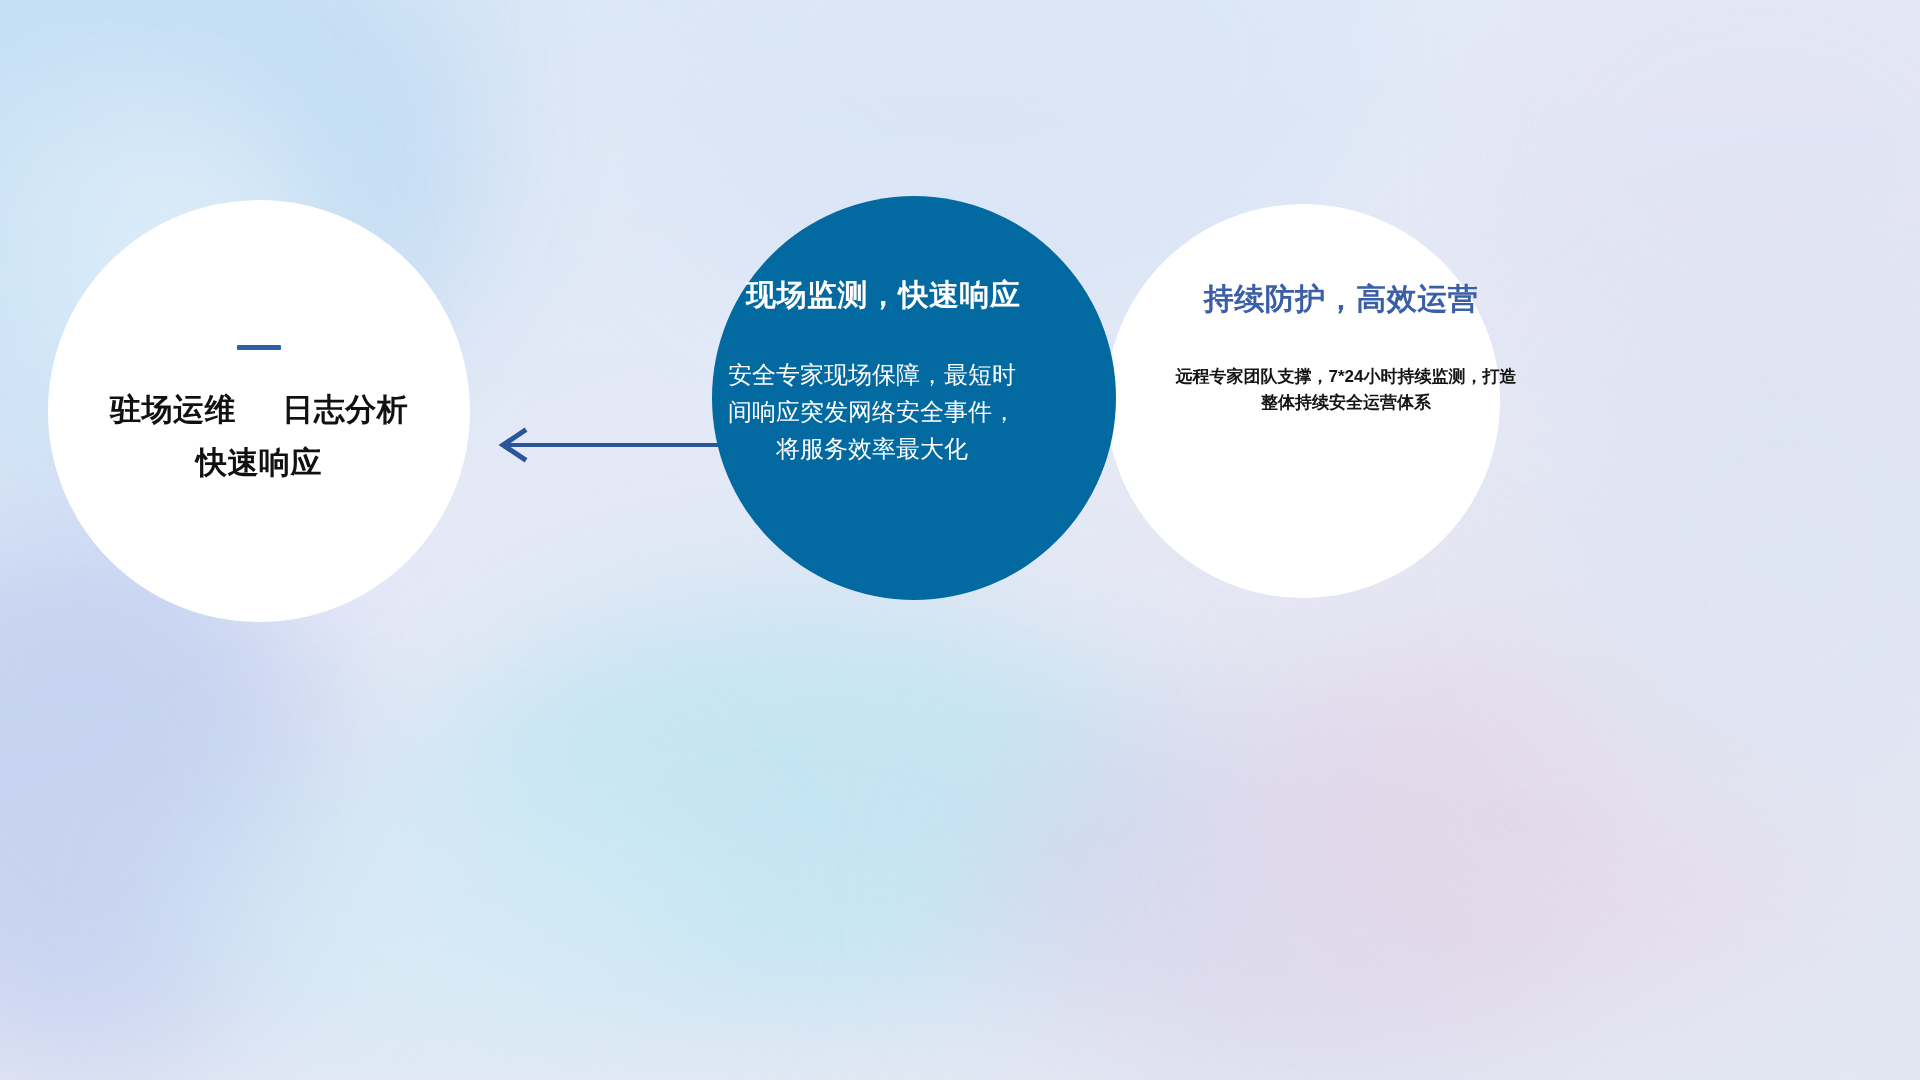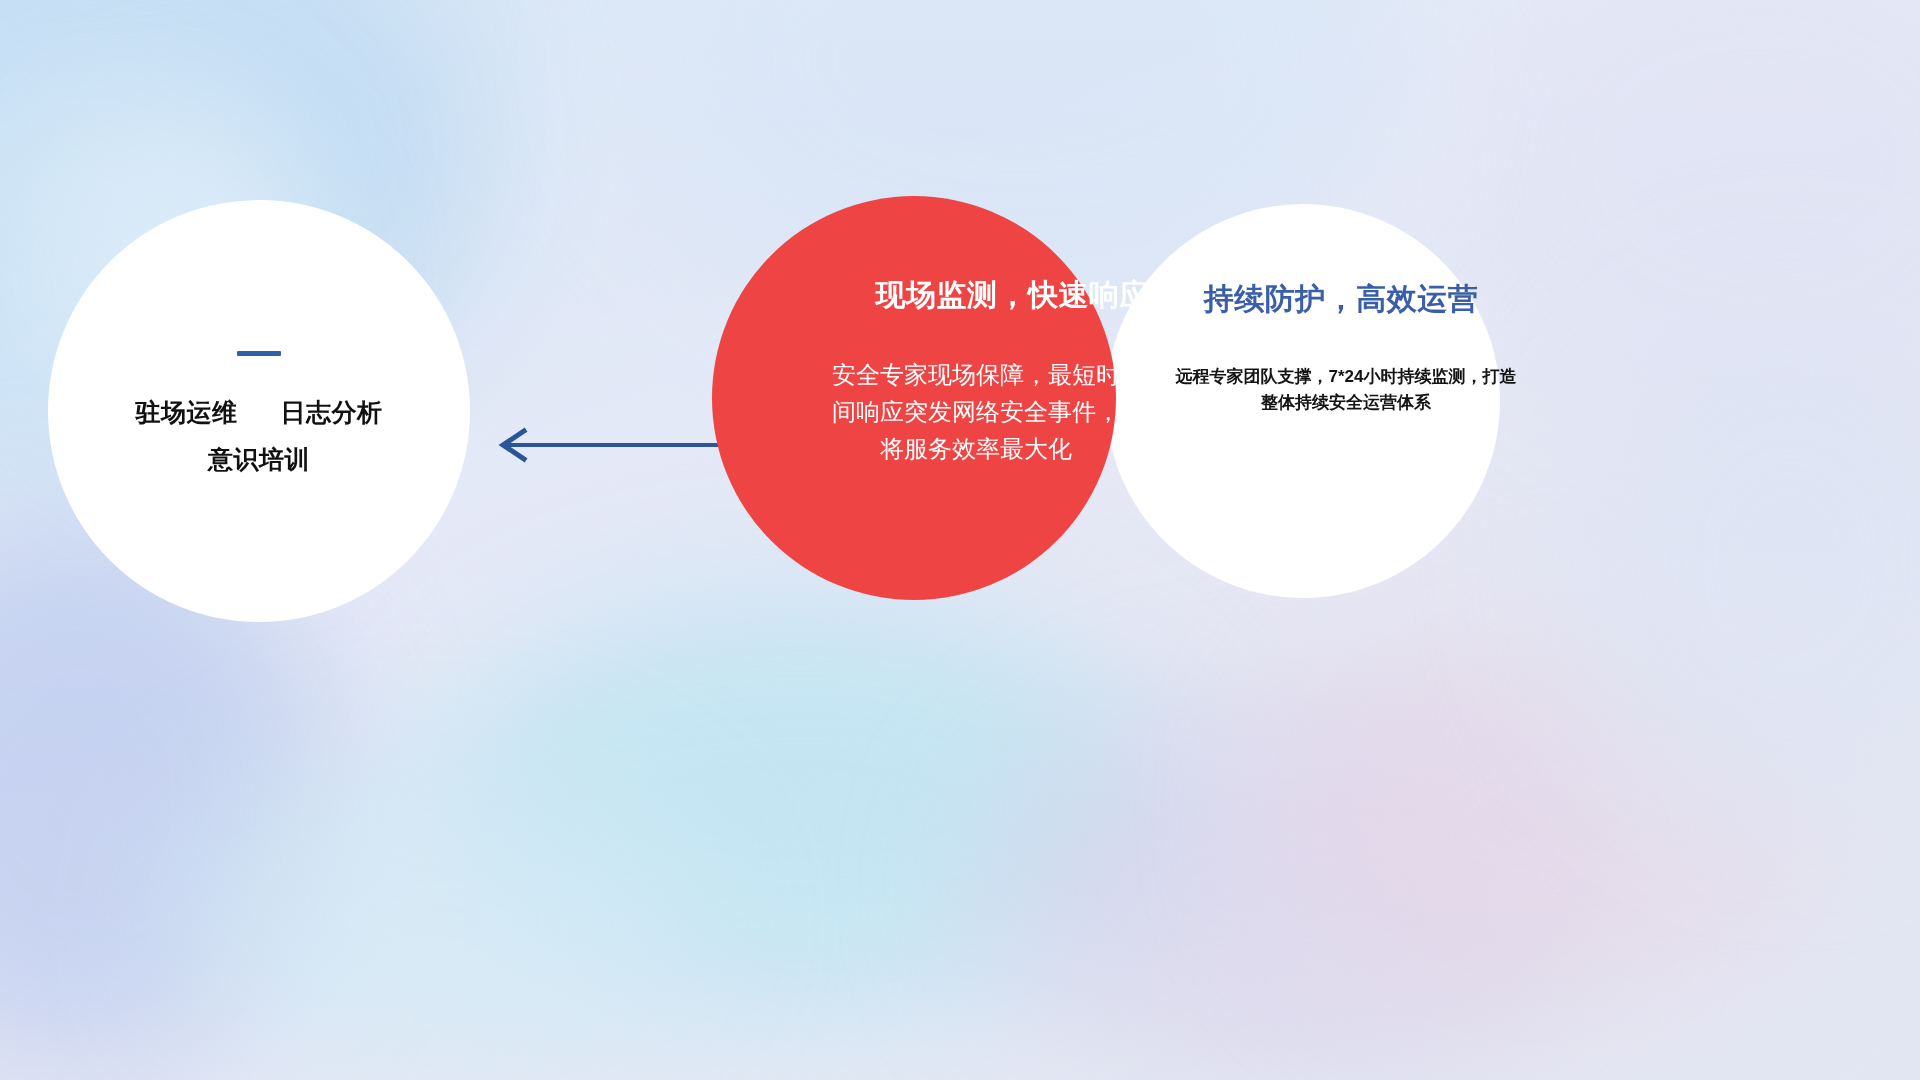--- a/index.html
+++ b/index.html
@@ -42,29 +42,29 @@
     display:flex;flex-direction:column;align-items:center;justify-content:center;
   }
   .left-dash{
     width:44px;height:5px;background:#2f5fa8;border-radius:1px;
     margin-bottom:44px;
   }
   .left-lines{
     display:flex;flex-direction:column;align-items:center;gap:22px;
   }
   .left-line{
-    font-size:25px;font-weight:bold;color:#111111;
+    font-size:31px;font-weight:bold;color:#111111;
     letter-spacing:.5px;white-space:nowrap;line-height:1;
   }
   .left-line .gap{display:inline-block;width:28px;}
 
   .circle-blue{
     left:712px;top:196px;width:404px;height:404px;
-    background:#ef4444;z-index:6;
-    display:flex;flex-direction:column;align-items:flex-end;
+    background:#0369a1;z-index:6;
+    display:flex;flex-direction:column;align-items:flex-start;
     padding-top:84px;
   }
   .blue-title{
     font-size:30px;font-weight:bold;color:#ffffff;white-space:nowrap;
     line-height:1;margin-bottom:46px;letter-spacing:.5px;
     position:relative;left:34px;
   }
   .blue-body{
     font-size:24px;color:#ffffff;line-height:1.55;text-align:center;
     width:300px;position:relative;left:10px;
@@ -117,21 +117,21 @@
 
   <div class="circle circle-left">
     <div class="left-dash"></div>
     <div class="left-lines">
       <div class="left-line">
         <span>驻场运维</span>
         <span class="gap"></span>
         <span>日志分析</span>
       </div>
       <div class="left-line">
-        <span>意识培训</span>
+        <span>快速响应</span>
       </div>
     </div>
   </div>
 
   <div class="circle circle-blue">
     <div class="blue-title">现场监测，快速响应</div>
     <div class="blue-body">安全专家现场保障，最短时间响应突发网络安全事件，将服务效率最大化</div>
   </div>
 
   <div class="circle circle-right">

